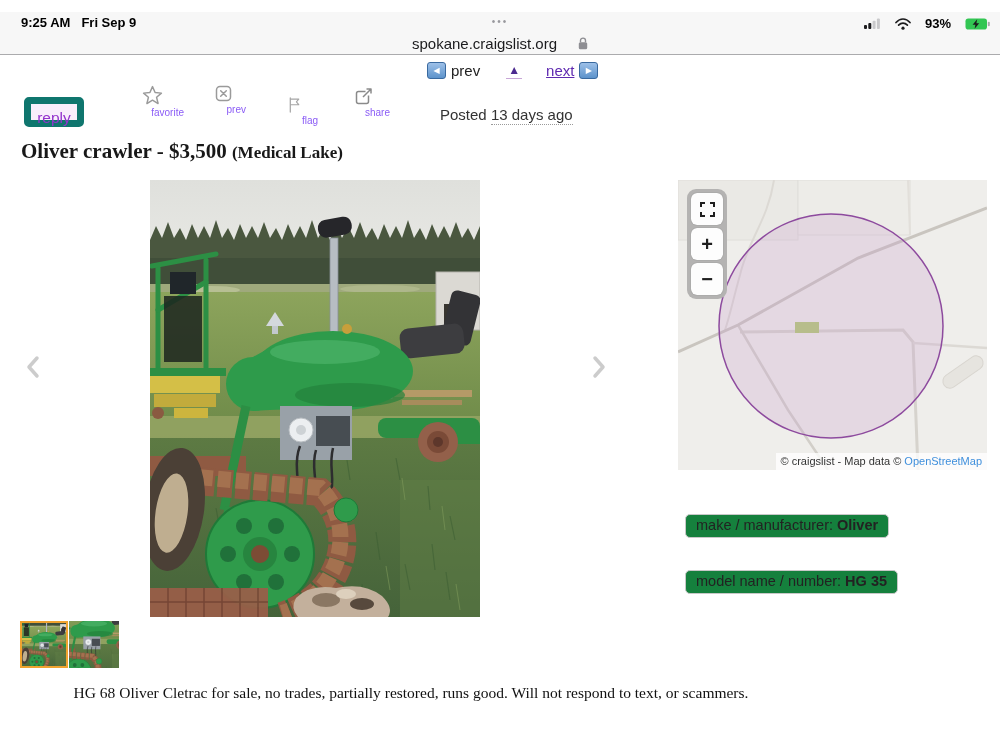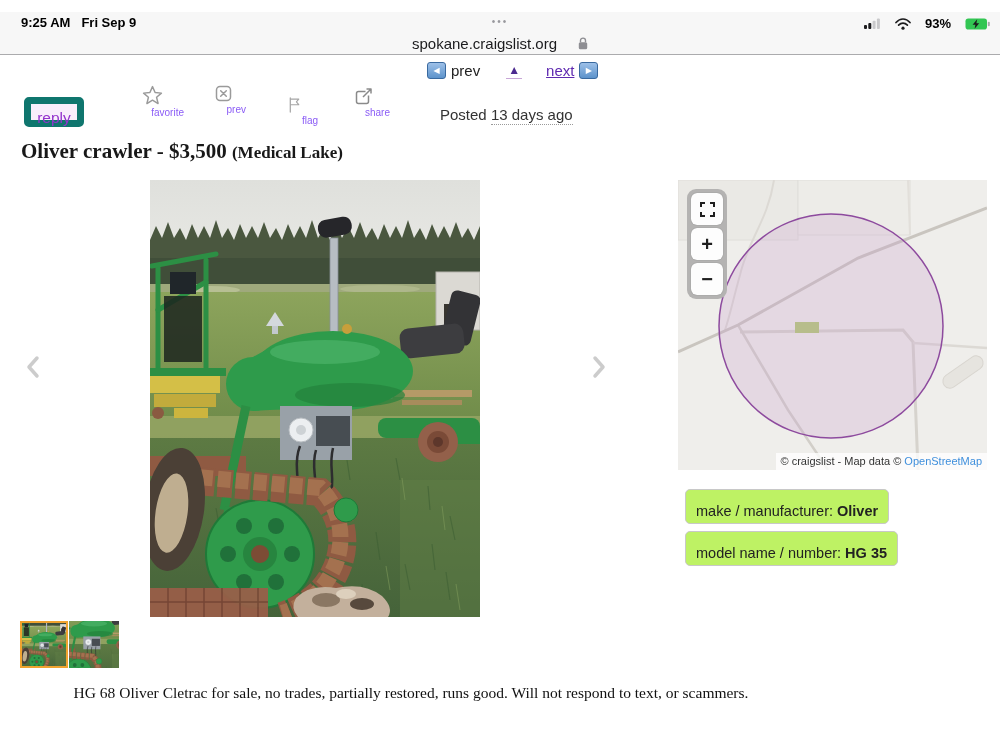--- a/index.html
+++ b/index.html
@@ -56,21 +56,21 @@
   .mapbtn { width: 32px; height: 32px; background: #fdfdfd; border: none; border-radius: 6px; margin-bottom: 3px;
             display: flex; align-items: center; justify-content: center; font-size: 20px; font-weight: bold;
             color: #1f1f1f; cursor: pointer; box-shadow: 0 0 1px rgba(0,0,0,.4); font-family: "Liberation Sans", sans-serif; }
   .mapbtn:last-child { margin-bottom: 0; }
   .attribution { position: absolute; right: 0; bottom: 0; background: rgba(255,255,255,.78);
                  padding: 2px 5px 3px; font-size: 11px; color: #333; white-space: nowrap; }
   .attribution a { color: #3f8fdc; text-decoration: none; cursor: pointer; }
 
   
   .attrs { position: absolute; left: 685px; top: 489px; display: flex; flex-direction: column; gap: 7px; align-items: flex-start; }
-  .pill { border: 1px solid #c8c8c8; border-radius: 5px; background: #bef264; padding: 13px 10px 4px; font-size: 14.5px; color: #222; }
+  .pill { border: 1px solid #c8c8c8; border-radius: 5px; background: #15803d; padding: 2px 10px 4px; font-size: 14.5px; color: #222; margin-top: 25px; }
   .pill b { font-weight: bold; }
 
   
   .thumbs { position: absolute; left: 20px; top: 621px; display: flex; }
   .thumb { width: 48px; height: 47px; cursor: pointer; overflow: hidden; }
   .thumb svg { display: block; width: 100%; height: 100%; }
   .thumb.selected { border: 2px solid #f0a32f; }
   .thumb + .thumb { margin-left: 1px; width: 50px; }
 
   

